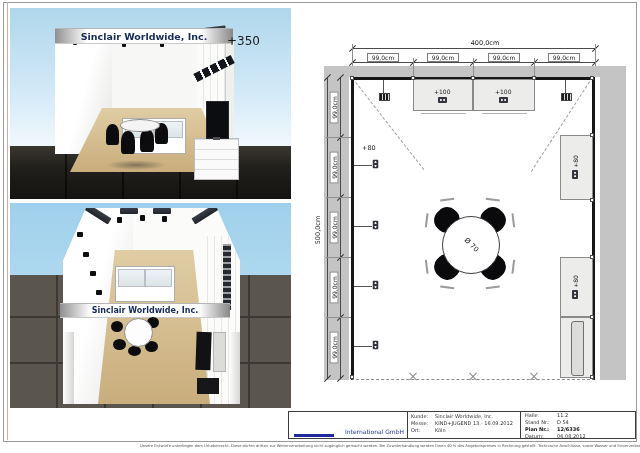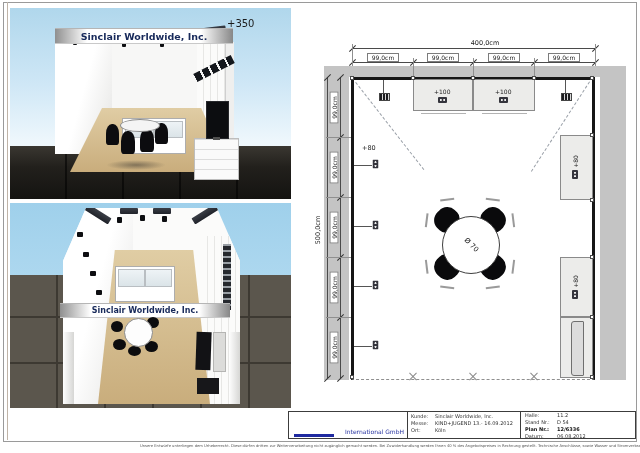--- a/index.html
+++ b/index.html
@@ -125,21 +125,21 @@
     <div class="abs r1chair" style="left:96px;top:116px;width:13px;height:21px;"></div>
     <div class="abs r1chair" style="left:111px;top:123px;width:14px;height:23px;"></div>
     <div class="abs r1chair" style="left:130px;top:121px;width:14px;height:23px;"></div>
     <div class="abs r1chair" style="left:145px;top:115px;width:13px;height:21px;"></div>
     <div class="abs tabletop1" style="left:110px;top:111px;width:38px;height:11px;"></div>
 
     <div class="abs fascia" style="left:45px;top:20px;width:178px;height:14px;font-size:9.5px;">
       <span>Sinclair Worldwide, Inc.</span>
     </div>
   </div>
-  <div class="abs dimtext" style="left:227px;top:18px;font-size:10px;">+350</div>
+  <div class="abs dimtext" style="left:227px;top:34px;font-size:12px;">+350</div>
 
   <div class="abs r2">
     <div class="abs tilefloor" style="left:0;top:72px;width:281px;height:133px;"></div>
 
     <div class="abs booth2" style="left:53px;top:5px;width:177px;height:196px;">
       <div class="abs wall-left" style="left:0;top:0;width:70px;height:196px;"></div>
       <div class="abs wall-seams" style="left:138px;top:28px;width:39px;height:168px;"></div>
       <div class="abs wood" style="left:35px;top:42px;width:112px;height:154px;clip-path:polygon(15% 0,85% 0,100% 100%,0 100%);"></div>
       <div class="abs slats" style="left:160px;top:36px;width:8px;height:66px;"></div>
 

